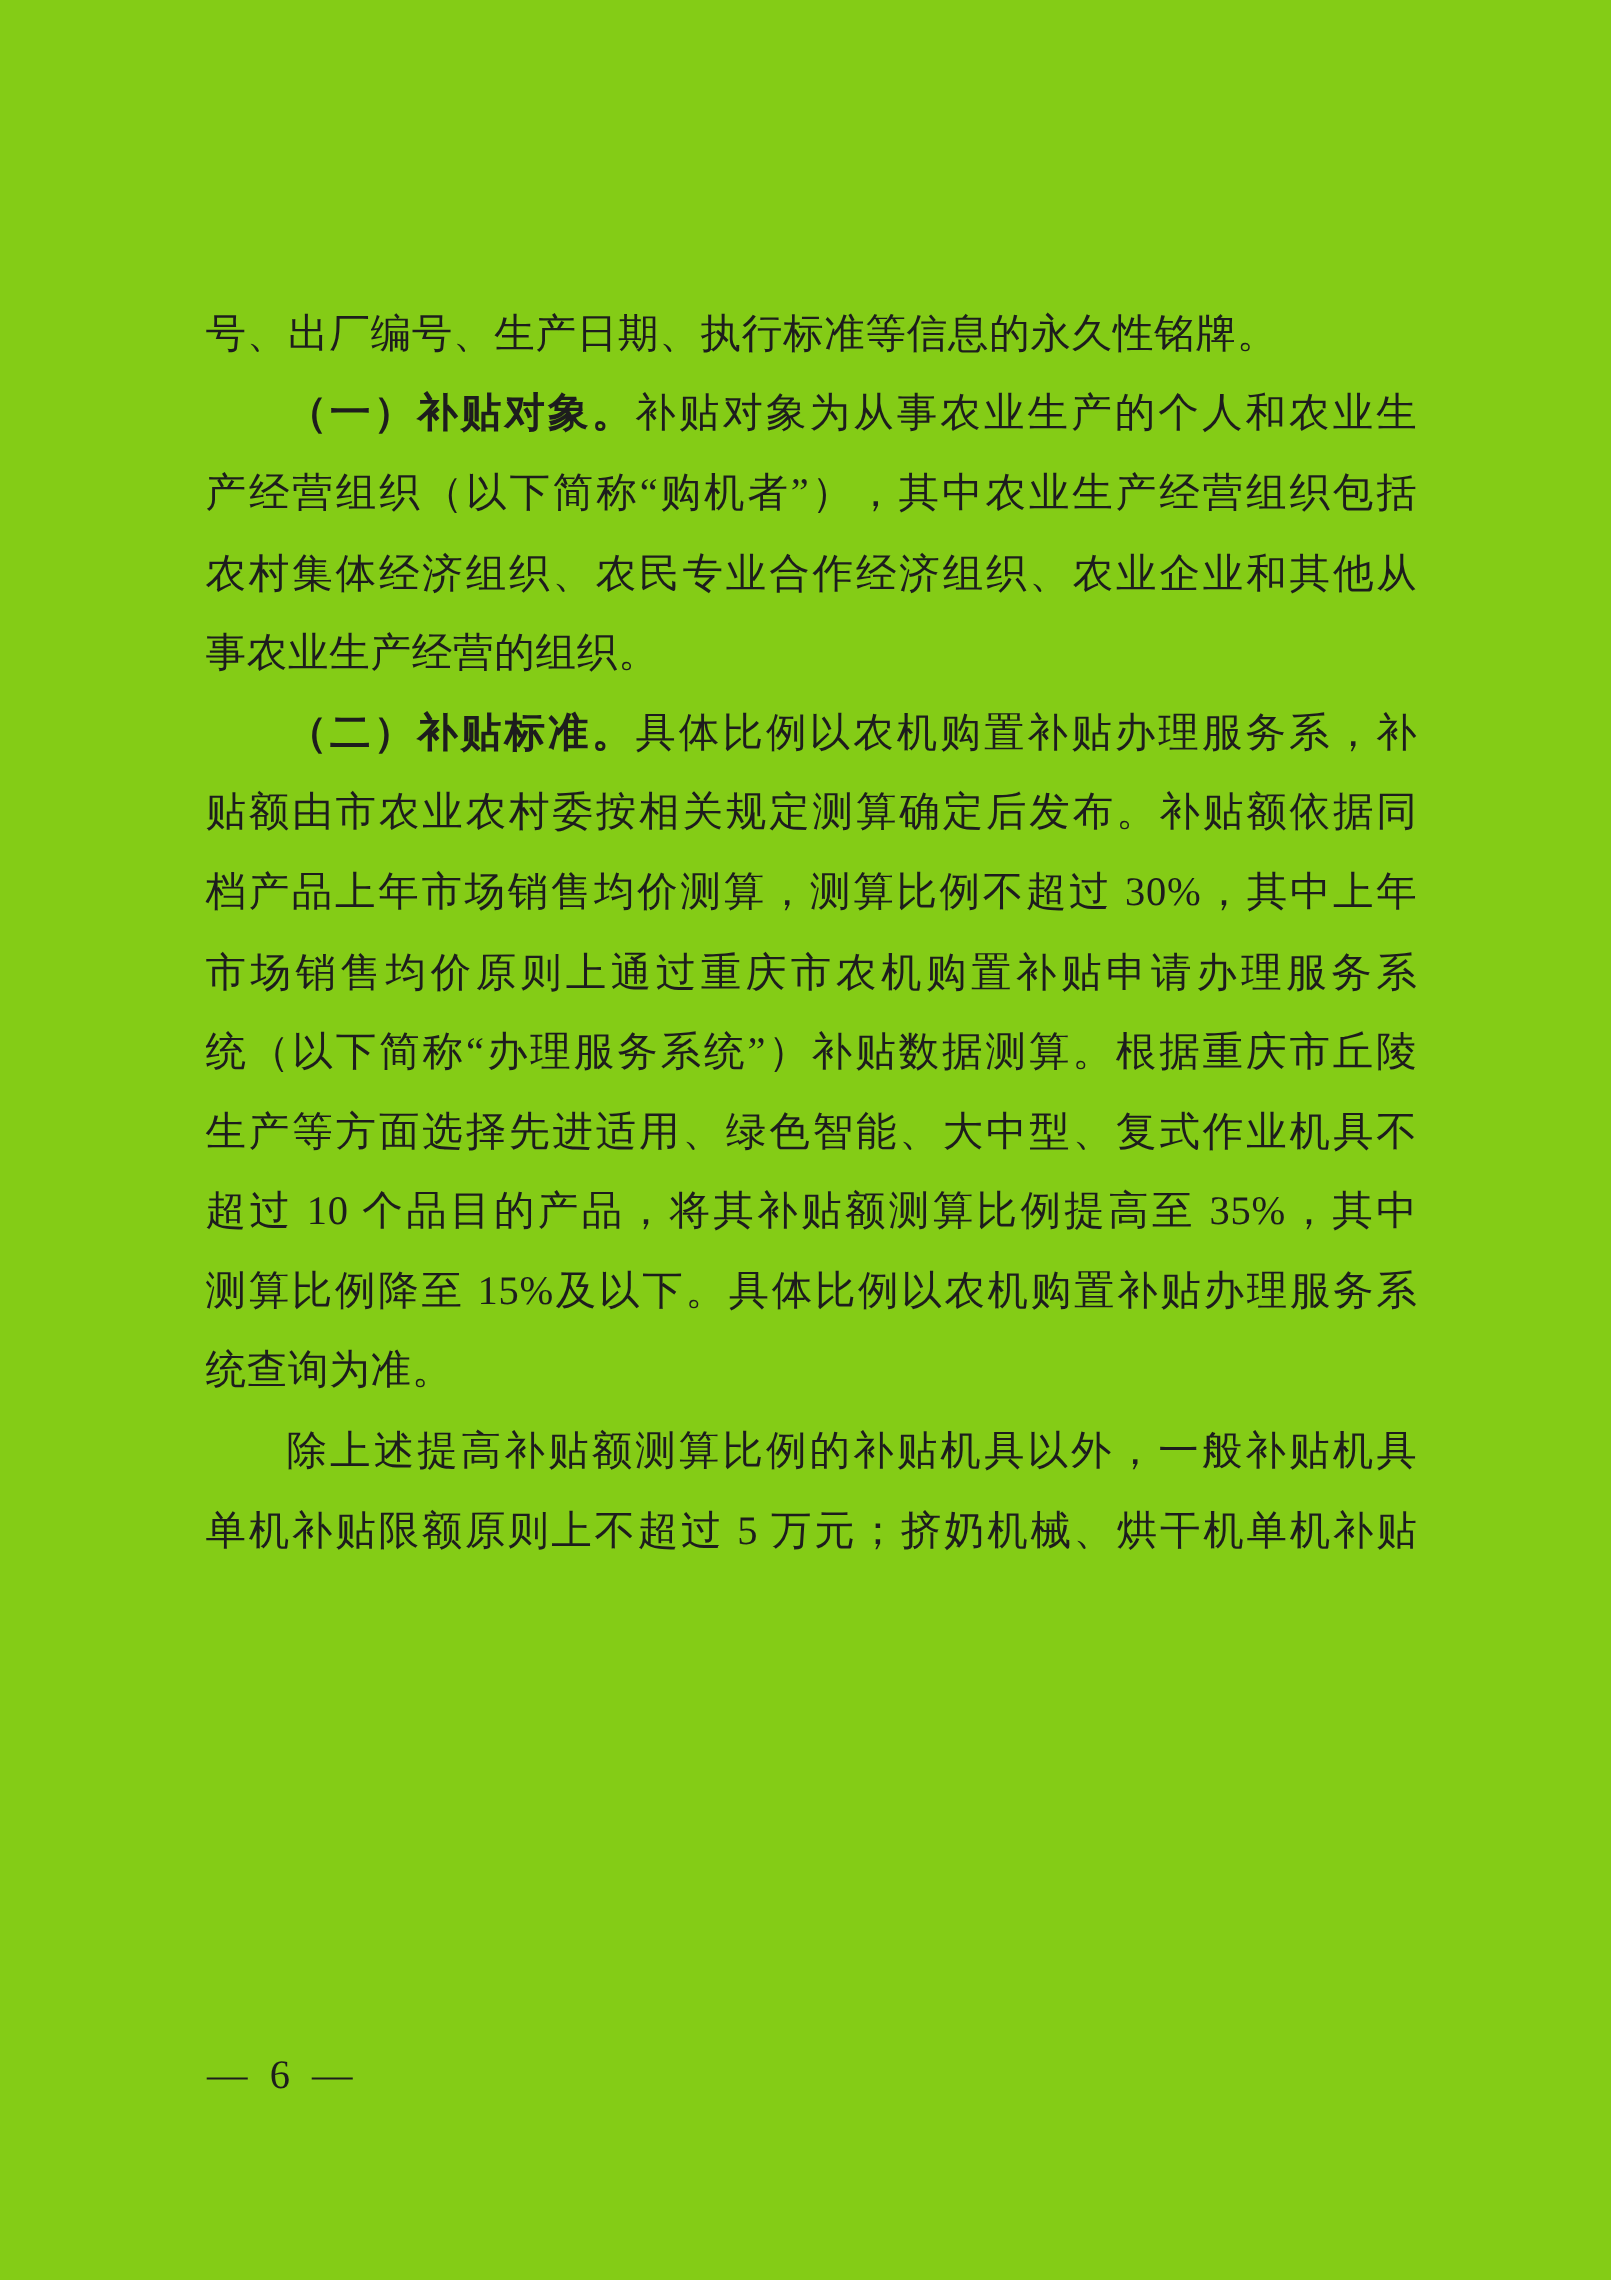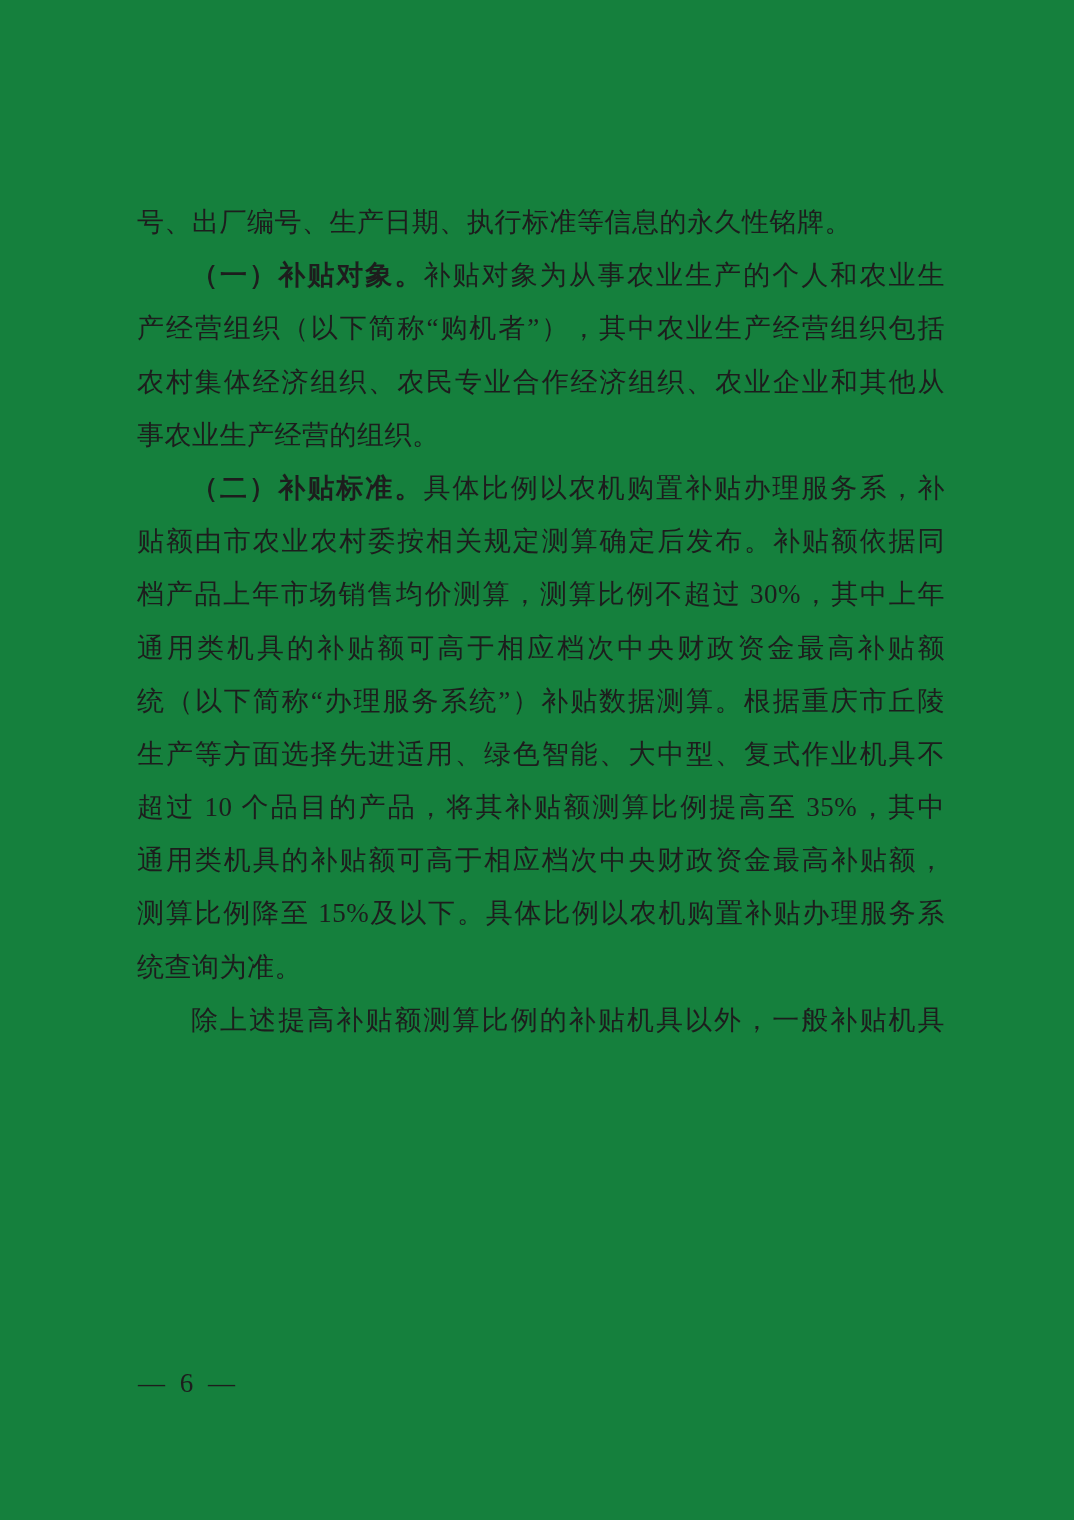--- a/index.html
+++ b/index.html
@@ -4,21 +4,21 @@
 <style>
   html, body {
     margin: 0;
     padding: 0;
     background: #ffffff;
   }
   .page {
     position: relative;
     width: 1074px;
     height: 1520px;
-    background: #15803d;
+    background: #84cc16;
     color: #1d1d1d;
     font-family: "Liberation Serif", "DejaVu Serif", serif;
     overflow: hidden;
   }
   .doc {
     position: absolute;
     left: 137px;
     top: 196px;
     width: 808px;
   }
@@ -83,37 +83,37 @@
     <div class="l pend">事农业生产经营的组织。</div>
 
     <div class="l ind">
       <span class="lead">（二）补贴标准。</span><span>具体比例以农机购置补贴办理服务系，补</span>
     </div>
 
     <div class="l">贴额由市农业农村委按相关规定测算确定后发布。补贴额依据同</div>
 
     <div class="l">档产品上年市场销售均价测算，测算比例不超过 30%，其中上年</div>
 
-    <div class="l">通用类机具的补贴额可高于相应档次中央财政资金最高补贴额</div>
+    <div class="l">市场销售均价原则上通过重庆市农机购置补贴申请办理服务系</div>
 
     <div class="l">统（以下简称“办理服务系统”）补贴数据测算。根据重庆市丘陵</div>
 
 
     <div class="l">生产等方面选择先进适用、绿色智能、大中型、复式作业机具不</div>
 
     <div class="l">超过 10 个品目的产品，将其补贴额测算比例提高至 35%，其中</div>
 
-    <div class="l">通用类机具的补贴额可高于相应档次中央财政资金最高补贴额，</div>
 
 
 
     <div class="l">测算比例降至 15%及以下。具体比例以农机购置补贴办理服务系</div>
 
     <div class="l pend">统查询为准。</div>
 
     <div class="l ind">除上述提高补贴额测算比例的补贴机具以外，一般补贴机具</div>
 
+    <div class="l">单机补贴限额原则上不超过 5 万元；挤奶机械、烘干机单机补贴</div>
 
   </div>
 
   <div class="footer">— 6 —</div>
 
 </div>
 
 </body></html>

